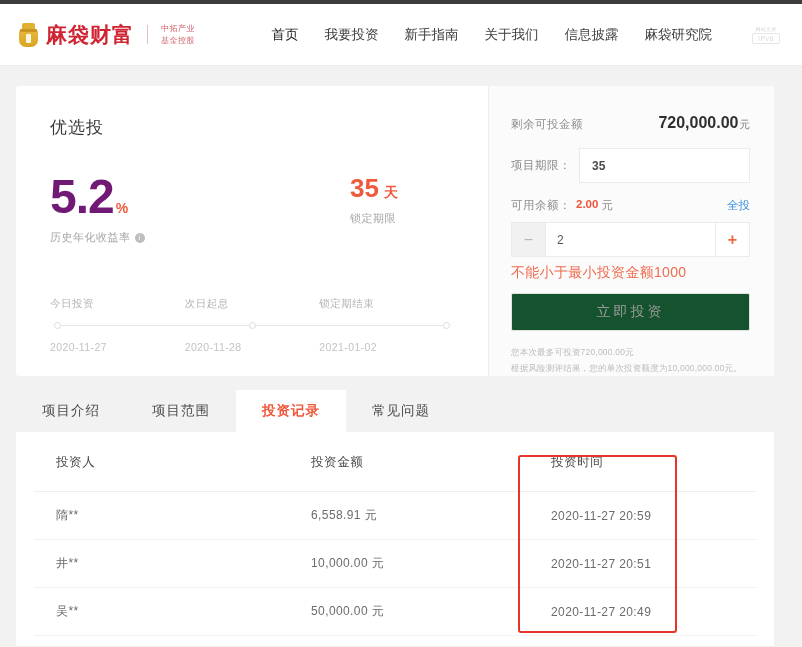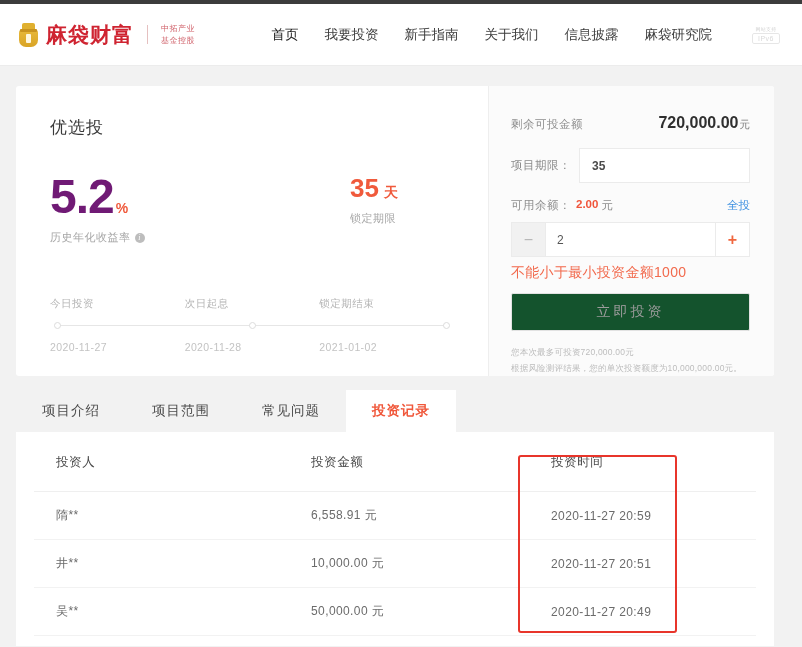--- a/index.html
+++ b/index.html
@@ -521,22 +521,22 @@
           <div>您本次最多可投资720,000.00元</div>
           <div>根据风险测评结果，您的单次投资额度为10,000,000.00元。您</div>
 
         </div>
       </div>
     </div>
 
     <div class="tabs-row">
       <div class="tab">项目介绍</div>
       <div class="tab">项目范围</div>
+      <div class="tab active">投资记录</div>
       <div class="tab">常见问题</div>
-      <div class="tab active">投资记录</div>
     </div>
 
     <div class="records-card">
       <table class="rec-table">
         <thead>
           <tr>
             <th class="col-investor">投资人</th>
             <th class="col-amount">投资金额</th>
             <th class="col-time">投资时间</th>
           </tr>

